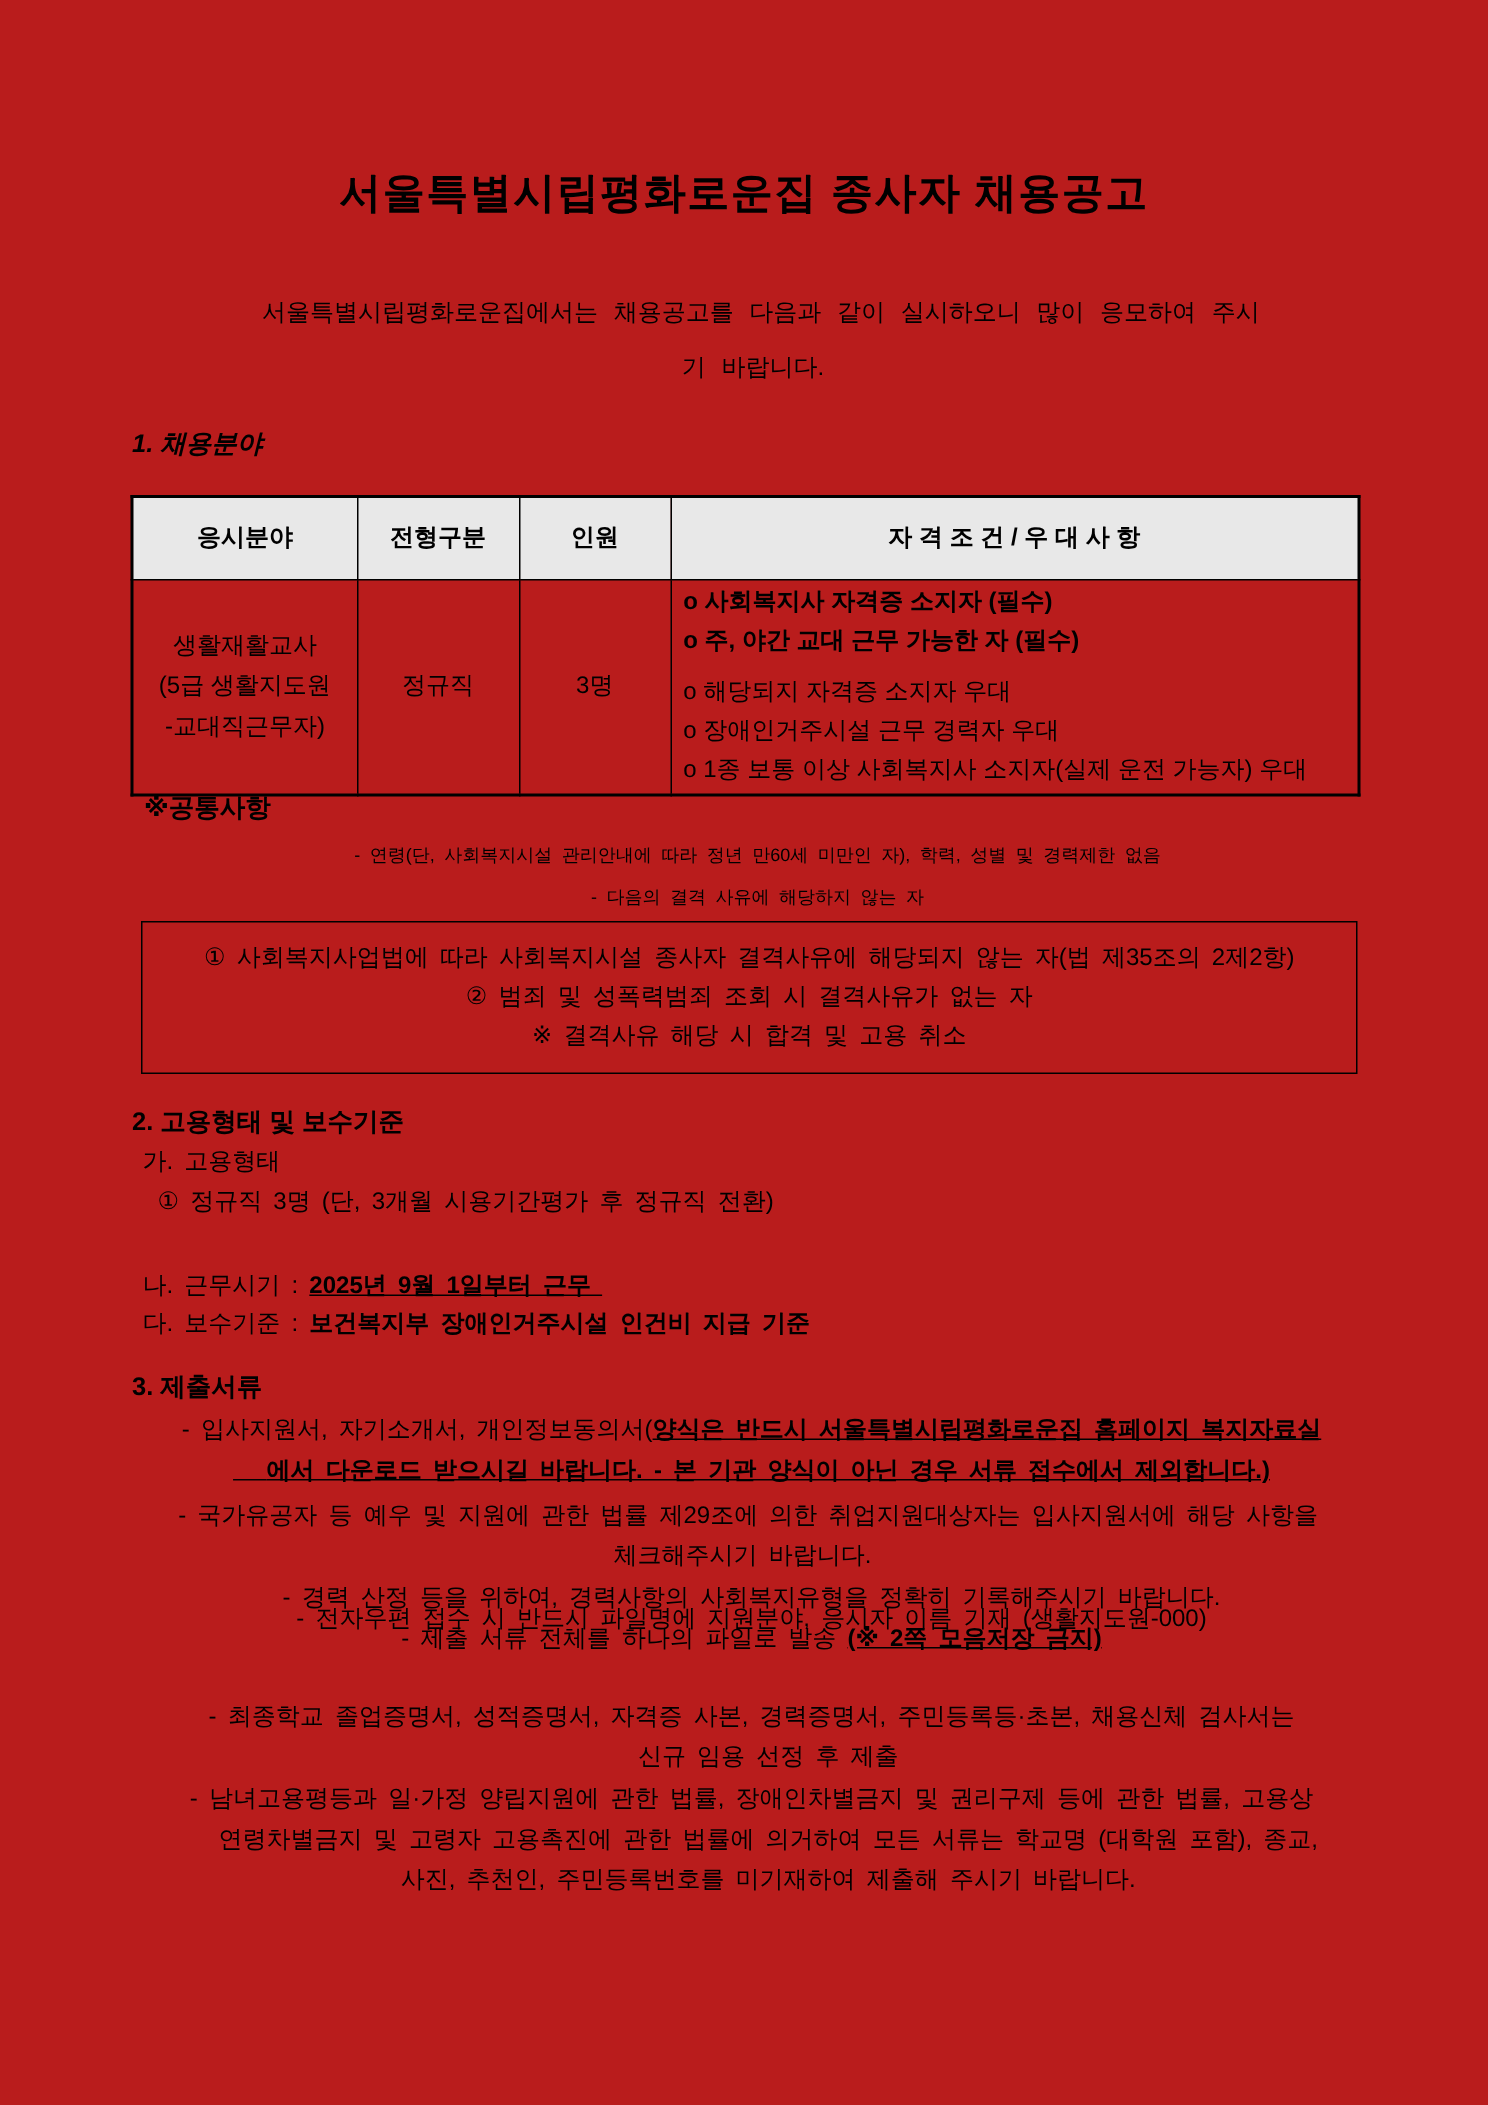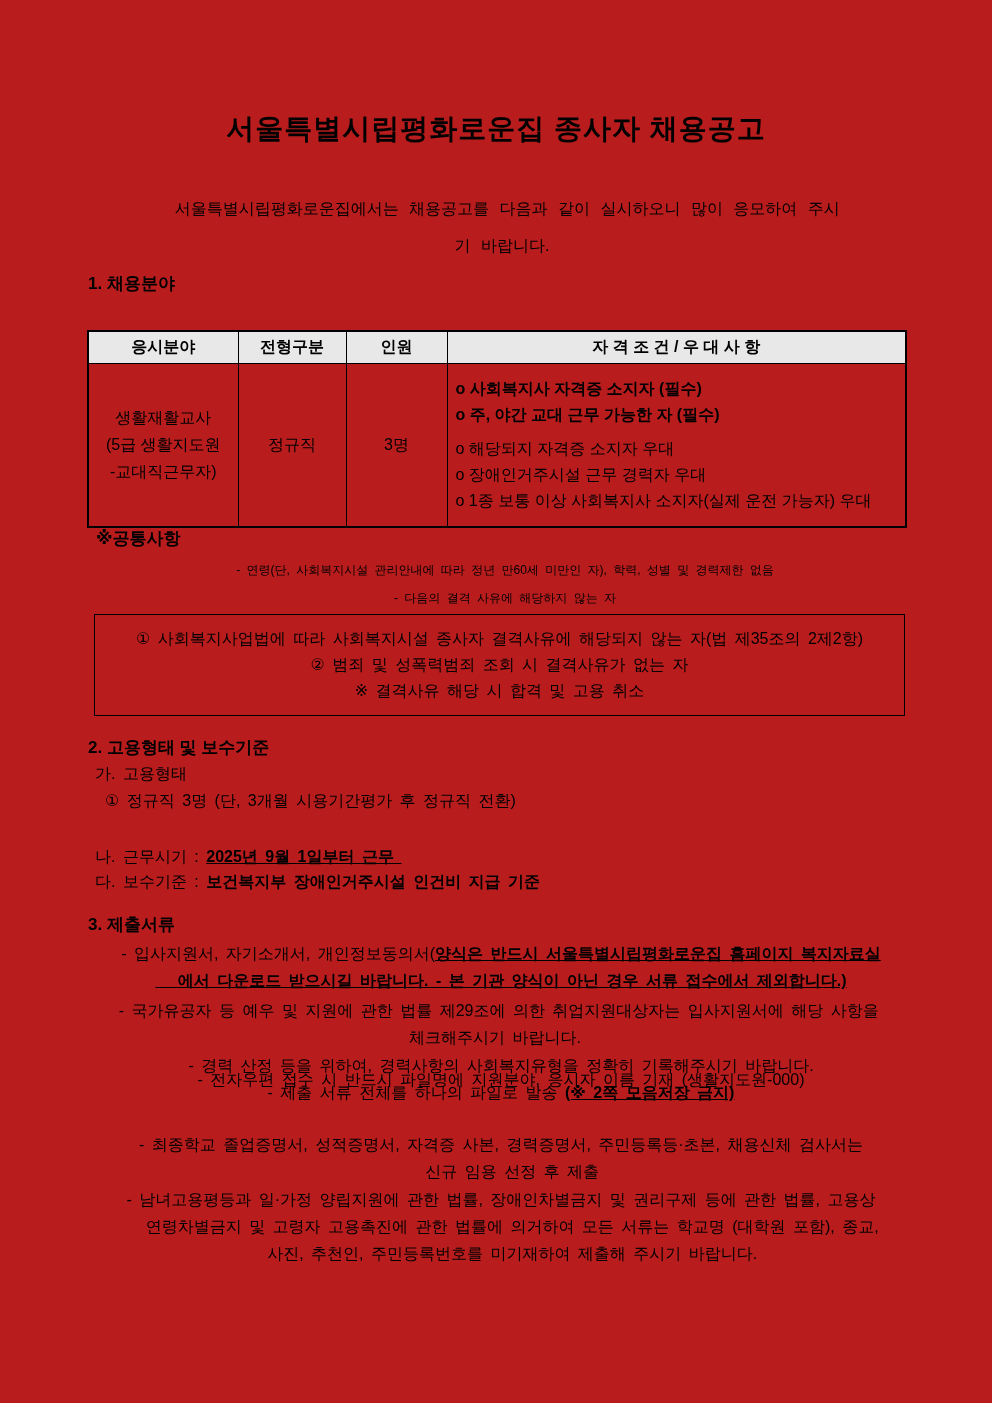--- a/index.html
+++ b/index.html
@@ -18,38 +18,38 @@
   .doc-title {
     top:110px; left:0; width:992px; text-align:center;
     font-size:28px; font-weight:bold; letter-spacing:1px;
   }
   .intro {
     top:190px; left:86px; width:832px;
     font-size:16px; line-height:37px; word-spacing:6px;
     white-space:pre-wrap;
   }
   .sec-heading { font-size:17px; font-weight:bold; }
-  .s1-heading { top:272px; left:88px; }
+  .s1-heading { top:284px; left:88px;font-style:italic; }
   .s2-heading { top:736px; left:88px; }
   .s3-heading { top:913px; left:88px; }
 
   table.recruit-table {
     position:absolute; top:330px; left:87px; width:818px;
     border-collapse:collapse; table-layout:fixed;
     border:2px solid #000;
     font-size:16px;
   }
   .recruit-table th, .recruit-table td { border:1px solid #000; }
   .recruit-table th {
     background:#e8e8e8; font-weight:bold; text-align:center;
-    height:32px; vertical-align:middle;
+    height:55px; vertical-align:middle;
   }
   .recruit-table td { height:133px; vertical-align:middle; }
   .cell-center { text-align:center; line-height:27px; }
-  .cell-qual { padding:12px 8px; vertical-align:top;margin-left:40px; }
+  .cell-qual { padding:2px 8px; vertical-align:top;margin-left:40px; }
   .qual-line { line-height:26px; white-space:pre-wrap; }
   .qual-spacer { height:8px; }
 
   .common-heading { top:527px; left:96px; font-size:17px; font-weight:bold; }
   .common-item { left:100px; width:810px; font-size:12px; line-height:28px; word-spacing:3px; white-space:pre-wrap; }
   .ci-1 { top:556px; }
   .ci-2 { top:584px; }
 
   .exclusion-box {
     top:614px; left:94px; width:811px; height:102px;

